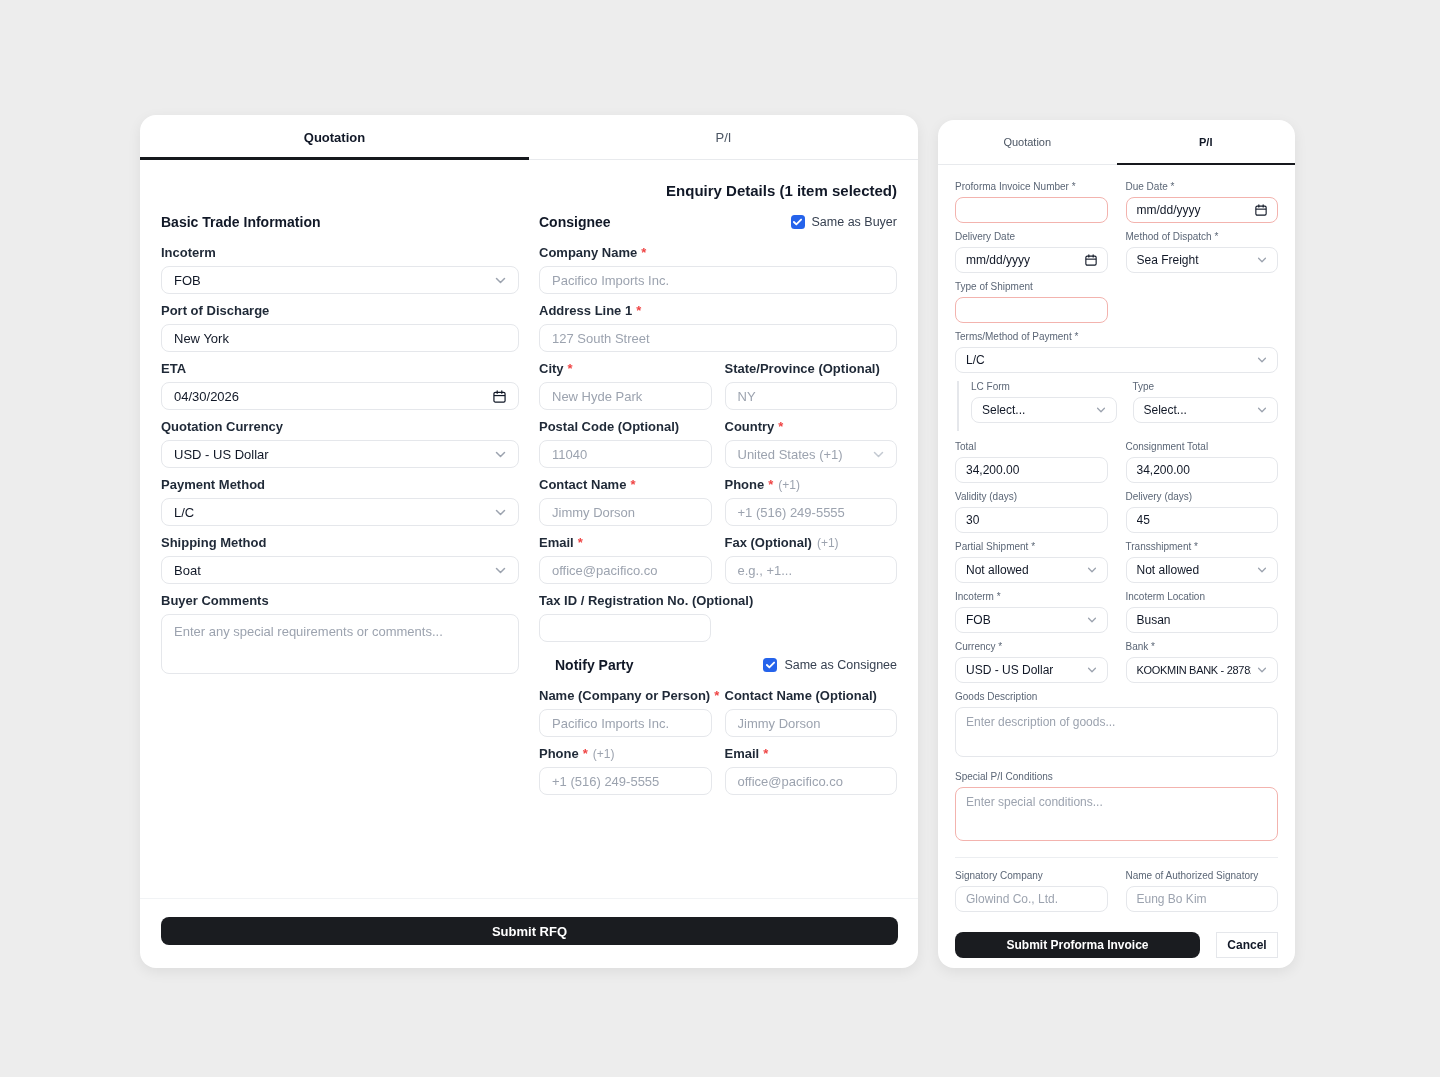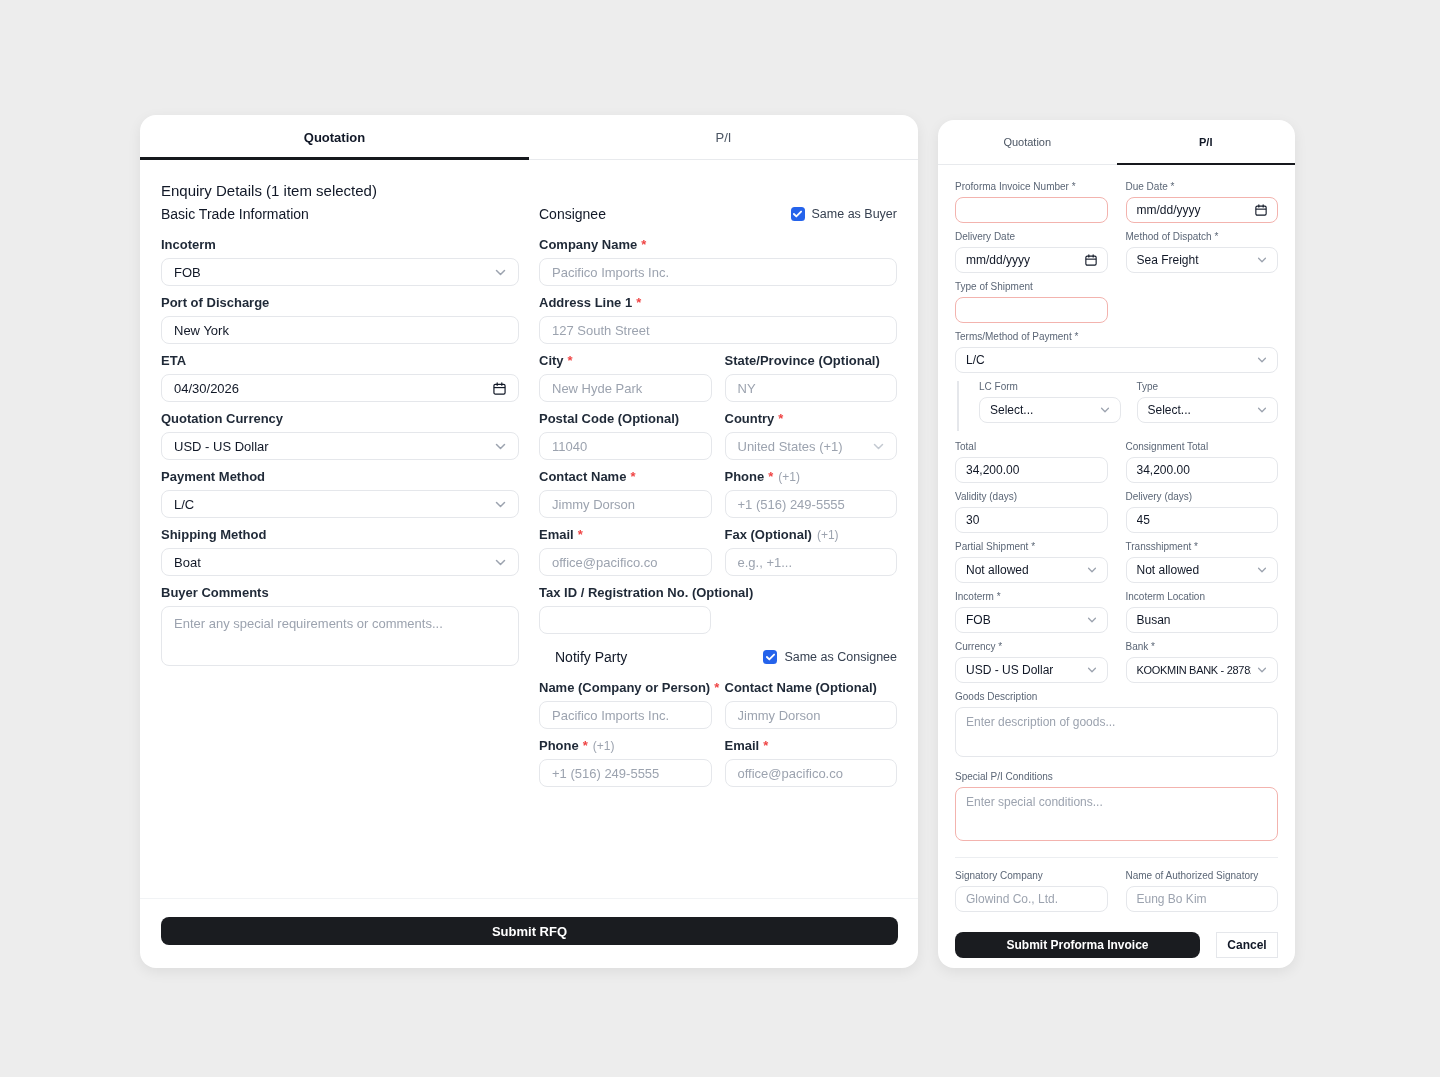--- a/index.html
+++ b/index.html
@@ -22,26 +22,26 @@
   .tab { flex:1; display:flex; align-items:center; justify-content:center;
     font-size:13px; color:#4b5563; position:relative; cursor:pointer; }
   .tab.active { color:#111827; font-weight:600; }
   .tab.active::after { content:""; position:absolute; left:0; right:0; bottom:-1px;
     height:3px; background:#16181d; }
   .rp .tab { font-size:11px; }
   .rp .tab.active::after { height:2px; }
 
   
   .lp .content { padding:22px 21px 0 21px; }
-  .heading { font-size:15px; font-weight:400; color:#111827; margin-bottom:6px; }
+  .heading { font-size:15px; font-weight:700; color:#111827; margin-bottom:14px;text-align:right; }
   .cols { display:flex; gap:20px; }
   .col { width:358px; }
   .section-row { display:flex; align-items:center; justify-content:space-between;
     height:18px; margin-bottom:14px; }
-  .section-title { font-size:14px; font-weight:400; color:#111827; }
+  .section-title { font-size:14px; font-weight:700; color:#111827; }
   .field { margin-bottom:9px; }
   .label { font-size:13px; font-weight:600; color:#1f2937; margin-bottom:5px;
     line-height:16px; display:flex; align-items:baseline; white-space:nowrap; }
   .req { color:#ef4444; margin-left:4px; font-weight:600; }
   .hint { color:#9ca3af; margin-left:5px; font-weight:400; font-size:12px; }
   .input, .selectbox, .dateinput {
     width:100%; height:28px; border:1px solid #e5e7eb; border-radius:8px;
     background:#fff; font-size:13px; color:#111827; padding:0 12px;
     display:flex; align-items:center; font-family:inherit;
   }
@@ -75,21 +75,21 @@
     line-height:12px; }
   .rp .input, .rp .selectbox, .rp .dateinput {
     height:26px; font-size:12px; padding:0 10px; border-radius:8px; }
   .rp .field { margin-bottom:8px; }
   .rp .row2 { gap:18px;justify-content:space-between; }
   .rp .textarea { font-size:12px; padding:7px 10px; border-radius:8px; }
   .rp .ta-goods { height:50px; margin-bottom:2px; }
   .rp .ta-special { height:54px; margin-bottom:4px; }
   .error { border-color:#f3b3ae !important; }
   .lc-box { border-left:2px solid #e5e7eb; padding-left:12px; margin:1px 0 10px 2px; }
-  .lc-box .row2 { gap:16px;margin-left:8px; }
+  .lc-box .row2 { gap:16px; }
   .rp .divider { height:1px; background:#eceef1; margin:7px 0 12px; }
   .tight .sel-text { font-size:11px; letter-spacing:-0.3px; }
   .tight { padding-right:5px; }
   .btn-row { display:flex; gap:16px; margin-top:12px; }
   .rp .btn-black { flex:1; height:26px; font-size:12px; }
   .btn-white { width:62px; height:26px; background:#fff; border:1px solid #e5e7eb;
     border-radius:0; font-size:12px; font-weight:600; color:#111827;
     cursor:pointer; font-family:inherit; }
 
   .chev { flex:none; margin-left:6px; }

